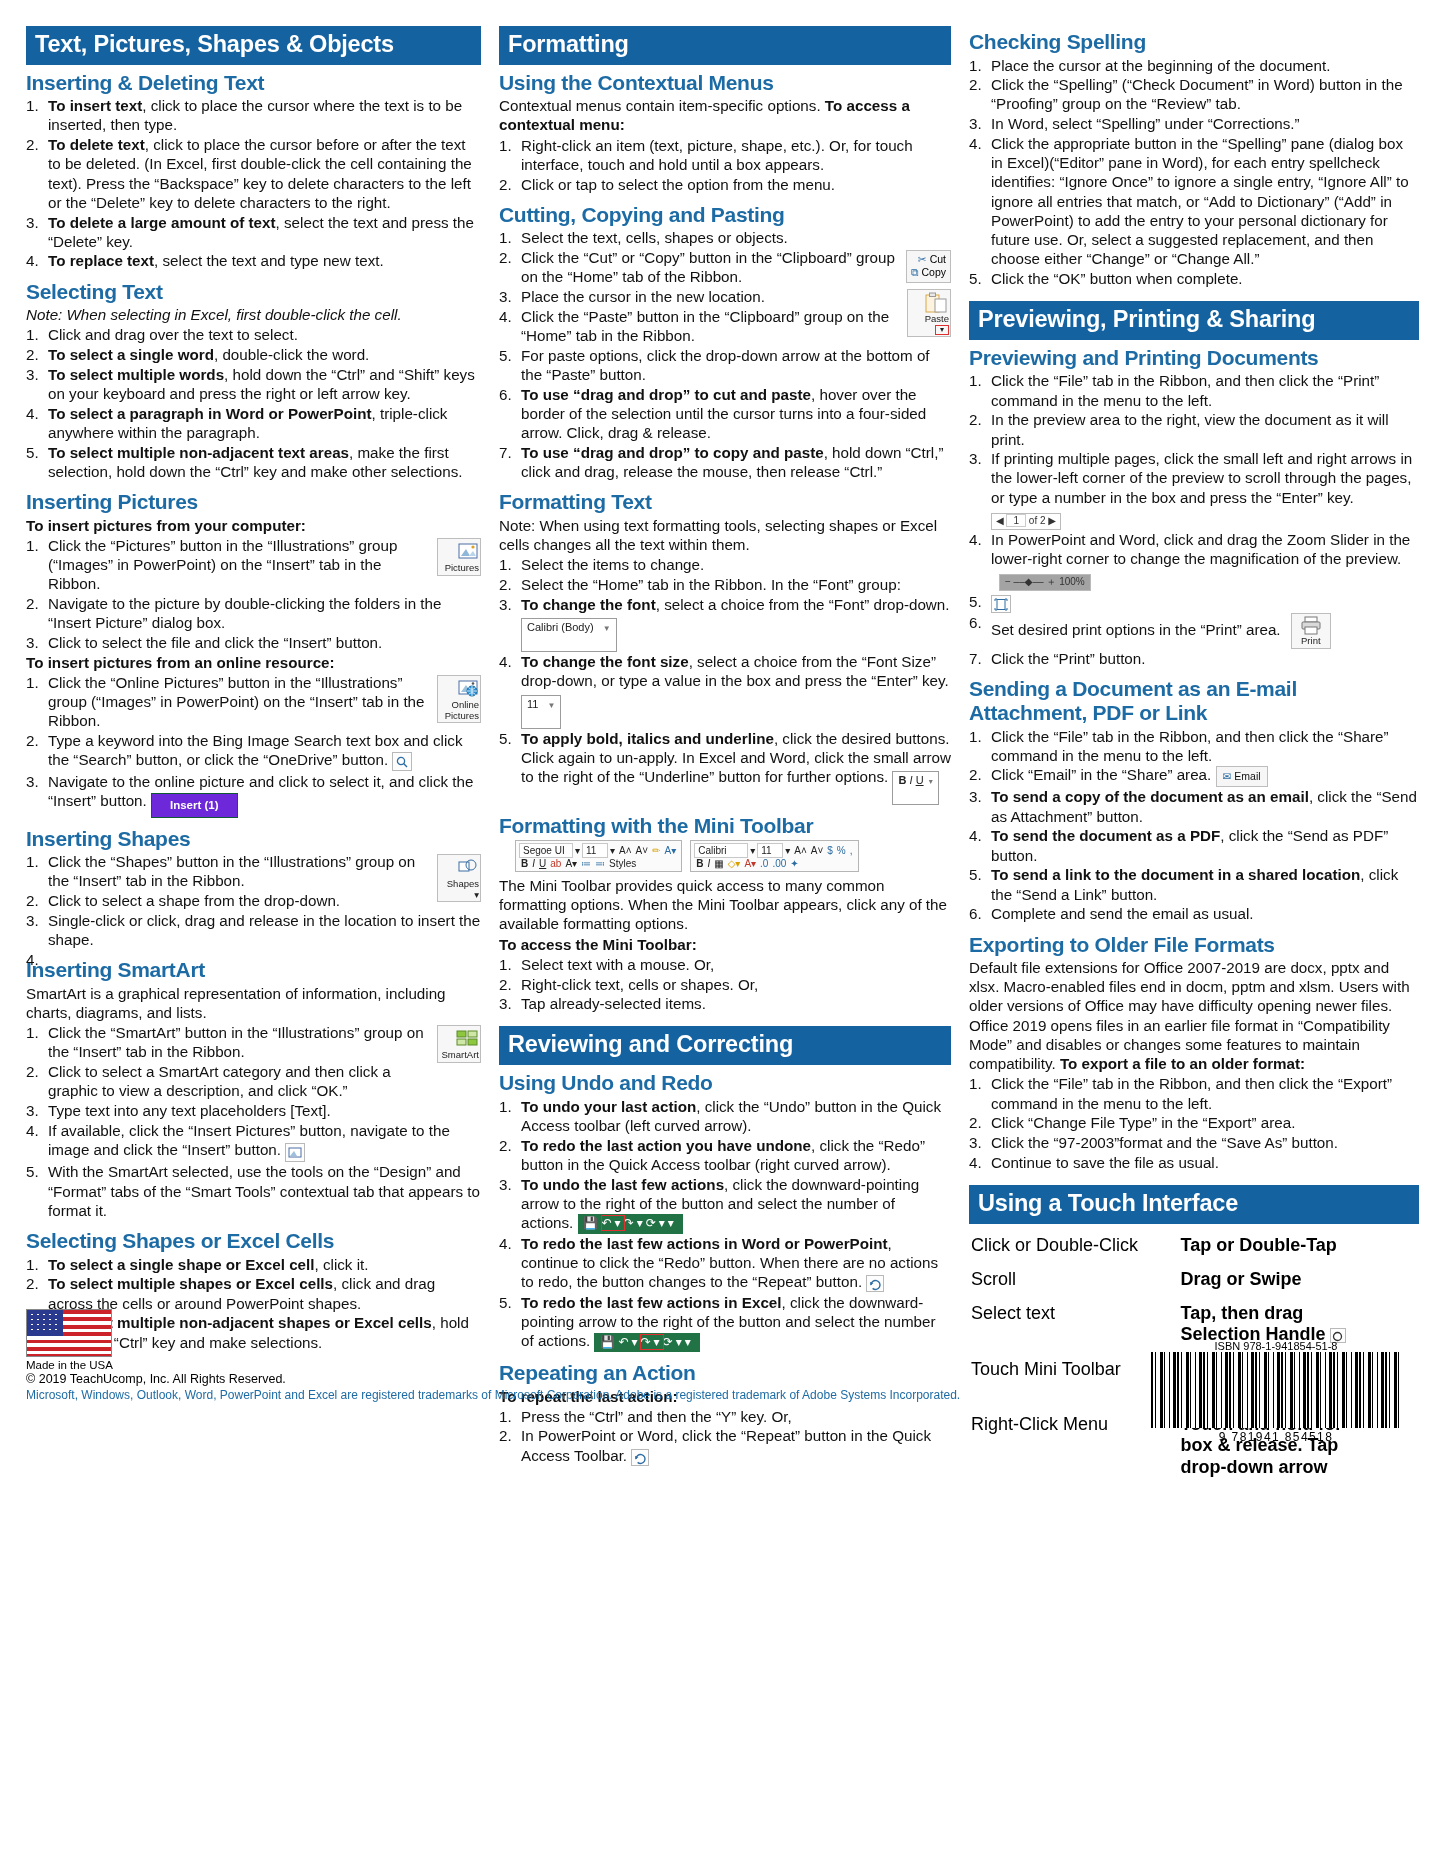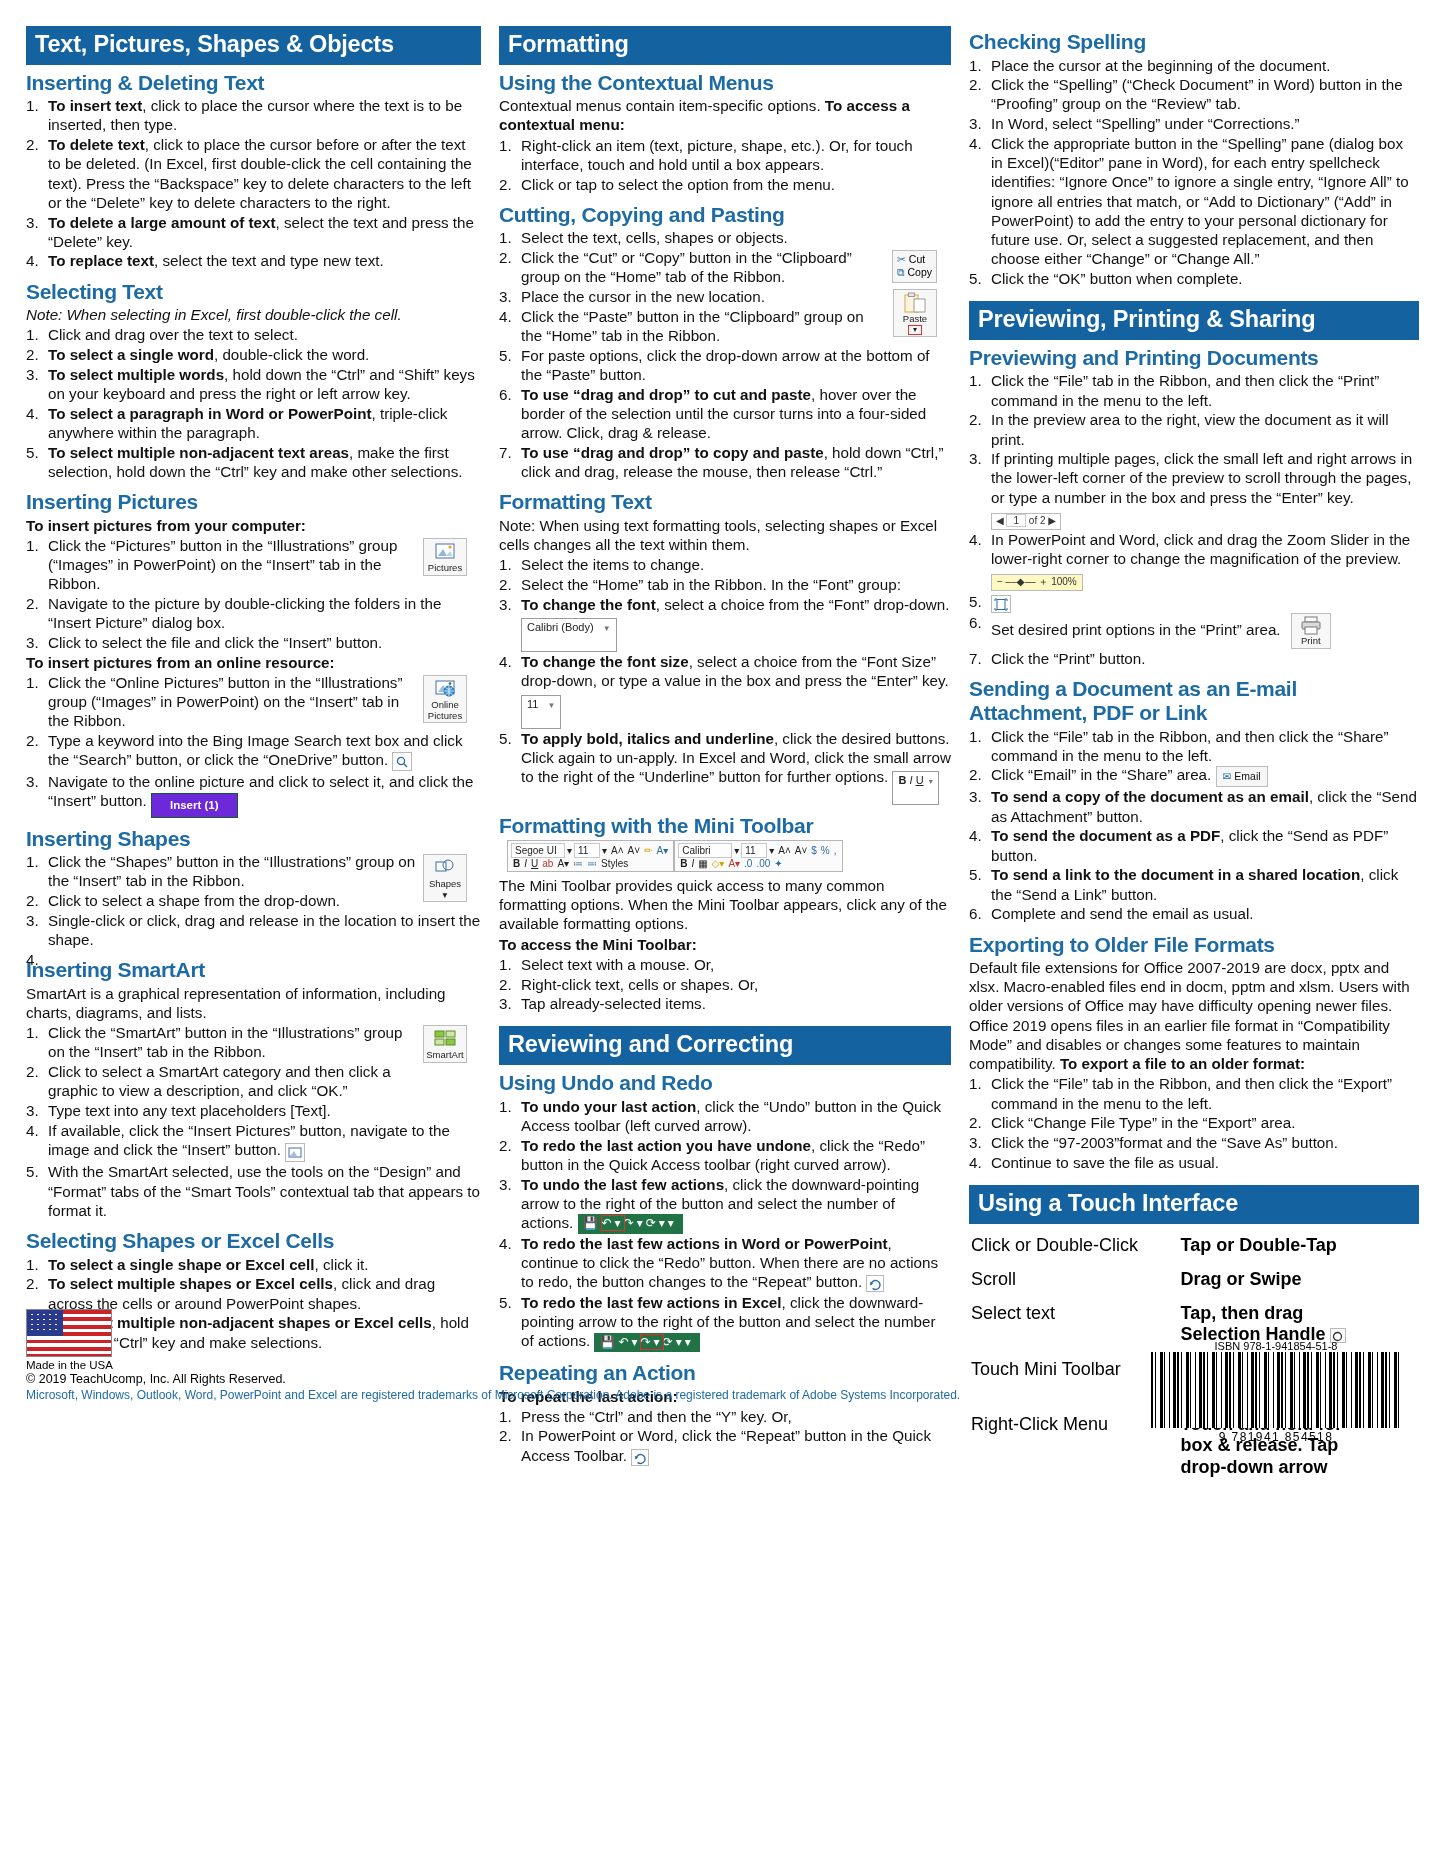--- a/index.html
+++ b/index.html
@@ -137,21 +137,21 @@
     font-size: 9.5px;
     padding: 2px 1px 1px 1px;
     line-height: 1.12;
     vertical-align: middle;
     color: #222;
   }
   .big-btn .pic { display:block; height: 22px; }
   .big-btn .cap { display:block; }
 
   
-  .fl-right { float: right; margin: 2px 14px 2px 6px; }
+  .fl-right { float: right; margin: 2px 0 2px 6px; text-align: right; }
 
   
   .minibar {
     display: inline-block;
     border: 1px solid #b5b5b5;
     background: #fbfbfb;
     padding: 2px 3px;
     font-size: 10px;
     color: #222;
     white-space: nowrap;
@@ -185,23 +185,24 @@
     white-space: nowrap;
   }
   .qat .hl { outline: 1.5px solid #e03030; }
 
   
   .pagechip {
     display:inline-block; border:1px solid #bbb; background:#fff;
     font-size: 10px; padding: 1px 4px; vertical-align: -2px; color:#333;
   }
   .zoomslider {
-    display:inline-block; border:1px solid #bbb; background:#fef9c3;
+    display:inline-block; border:1px solid #bbb; background:#a3a3a3;
     font-size: 10px; padding: 1px 5px; vertical-align: -2px; color:#333;
     white-space: nowrap;
+    margin-left: 8px;
   }
 
   
   table.touch {
     width: 100%;
     border-collapse: collapse;
     font-size: 18px;
     margin-top: 0;
   }
   table.touch td { vertical-align: top; padding: 5px 0 8px 0; line-height: 1.18;}
@@ -412,21 +413,21 @@
         </li>
         <li><span class="num">4.</span><span class="bld">To change the font size</span><span>, select a choice from the “Font Size” drop-down, or type a value in the box and press the “Enter” key.</span>
           <span class="chip"><span>11</span><span class="caret">▼</span></span>
         </li>
         <li><span class="num">5.</span><span class="bld">To apply bold, italics and underline</span><span>, click the desired buttons. Click again to un-apply. In Excel and Word, click the small arrow to the right of the “Underline” button for further options.</span>
           <span class="chip"><span class="bld">B</span> <span class="ital">I</span> <span style="text-decoration:underline">U</span> <span class="caret" style="margin-left:2px">▾</span></span>
         </li>
       </ol>
 
       <h3 class="sub">Formatting with the Mini Toolbar</h3>
-      <div style="display:flex; margin:2px 0 4px 8px;">
+      <div style="display:flex; gap:8px; margin:2px 0 4px 16px;">
         <span class="minibar">
           <span class="fname">Segoe UI</span><span class="seg">▾</span><span class="fsize">11</span><span class="seg">▾</span><span class="seg">A˄</span><span class="seg">A˅</span><span class="seg ylw">✏</span><span class="seg blue">A▾</span>
           <br>
           <span class="seg b">B</span><span class="seg i">I</span><span class="seg u">U</span><span class="seg red">ab</span><span class="seg">A▾</span><span class="seg blue">≔</span><span class="seg blue">≕</span><span class="seg">Styles</span>
         </span>
         <span class="minibar">
           <span class="fname">Calibri</span><span class="seg">▾</span><span class="fsize">11</span><span class="seg">▾</span><span class="seg">A˄</span><span class="seg">A˅</span><span class="seg blue">$</span><span class="seg blue">%</span><span class="seg blue">,</span>
           <br>
           <span class="seg b">B</span><span class="seg i">I</span><span class="seg">▦</span><span class="seg ylw">◇▾</span><span class="seg red">A▾</span><span class="seg blue">.0</span><span class="seg blue">.00</span><span class="seg blue">✦</span>
         </span>

